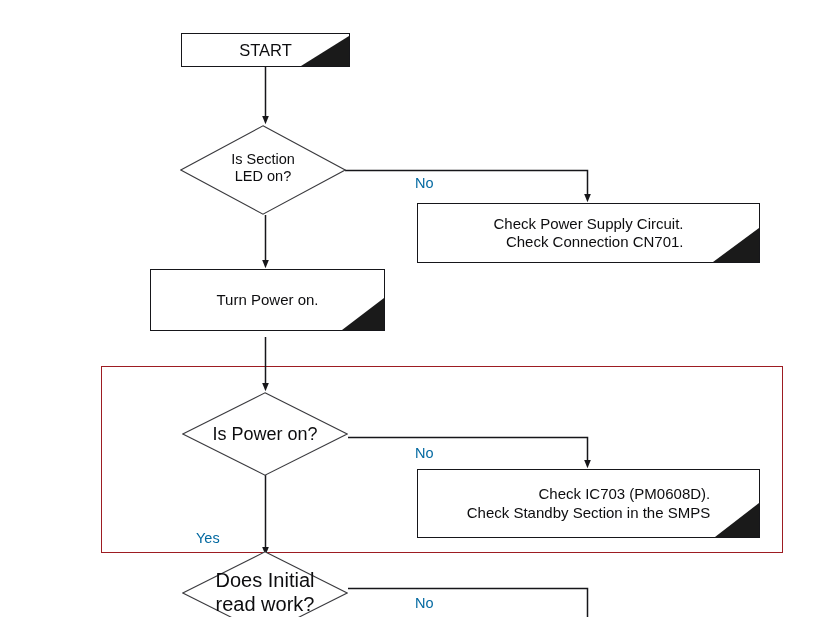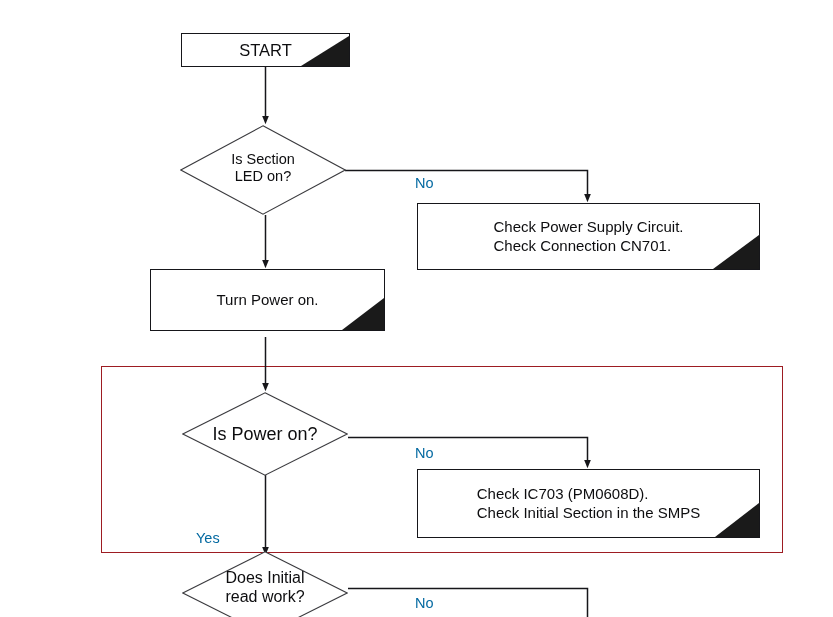--- a/index.html
+++ b/index.html
@@ -19,21 +19,21 @@
   }
   
   .boxnode {
     position: absolute;
     box-sizing: border-box;
     border: 1.4px solid #16161a;
     background: #ffffff;
     display: flex;
     align-items: center;
     justify-content: center;
-    text-align: left;
+    text-align: right;
   }
   .boxnode .label {
     position: relative;
     z-index: 3;
     line-height: 1.22;
     color: #0d0d0f;
     white-space: pre-line;
     padding: 0 8px;
   }
   .corner-tri {
@@ -126,21 +126,21 @@
       <polygon points="83,0.8 165.2,45 83,89.2 0.8,45" fill="#ffffff" stroke="#3a3a3e" stroke-width="1.1"></polygon>
     </svg>
     <div class="dlabel" style="top:26px; font-size:14.5px;">Is Section
 LED on?</div>
   </div>
 
   <div class="edge-label" style="left:415px; top:144px; font-size:14.5px;">No</div>
 
   <div class="edge-label" style="left:195px; top:237px; font-size:14.5px;">Yes</div>
 
-  <div class="boxnode" style="left:417px; top:203px; width:343px; height:67px; font-size:15px;">
+  <div class="boxnode" style="left:417px; top:203px; width:343px; height:60px; font-size:15px;">
     <svg class="corner-tri" width="46" height="34" viewBox="0 0 46 34">
       <polygon points="46,0 46,34 0,34" fill="#1a1a1a"></polygon>
     </svg>
     <span class="label">Check Power Supply Circuit.
 Check Connection CN701.</span>
   </div>
 
   <div class="boxnode" style="left:150px; top:269px; width:235px; height:62px; font-size:15px;">
     <svg class="corner-tri" width="42" height="32" viewBox="0 0 42 32">
       <polygon points="42,0 42,32 0,32" fill="#1a1a1a"></polygon>
@@ -157,26 +157,26 @@
 
   <div class="edge-label" style="left:415px; top:414px; font-size:14.5px;">No</div>
 
   <div class="edge-label" style="left:196px; top:499px; font-size:14.5px;">Yes</div>
 
   <div class="boxnode" style="left:417px; top:469px; width:343px; height:69px; font-size:15px;">
     <svg class="corner-tri" width="44" height="34" viewBox="0 0 44 34">
       <polygon points="44,0 44,34 0,34" fill="#1a1a1a"></polygon>
     </svg>
     <span class="label">Check IC703 (PM0608D).
-Check Initial Section in the SMPS</span>
+Check Standby Section in the SMPS</span>
   </div>
 
   <div class="diamond" style="left:182px; top:551px; width:166px; height:84px;">
     <svg width="166" height="84" viewBox="0 0 166 84">
       <polygon points="83,0.8 165.2,42 83,83.2 0.8,42" fill="#ffffff" stroke="#3a3a3e" stroke-width="1.1"></polygon>
     </svg>
-    <div class="dlabel" style="top:17px; font-size:16px;">Does Initial
+    <div class="dlabel" style="top:17px; font-size:20px;">Does Initial
 read work?</div>
   </div>
 
   <div class="edge-label" style="left:415px; top:564px; font-size:14.5px;">No</div>
 
 </div>
 
 </body></html>

